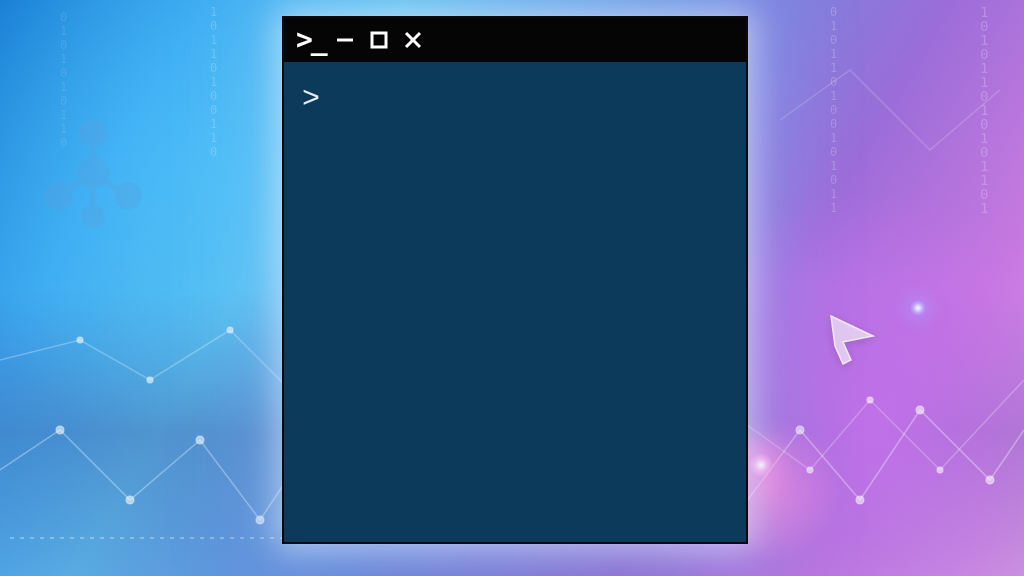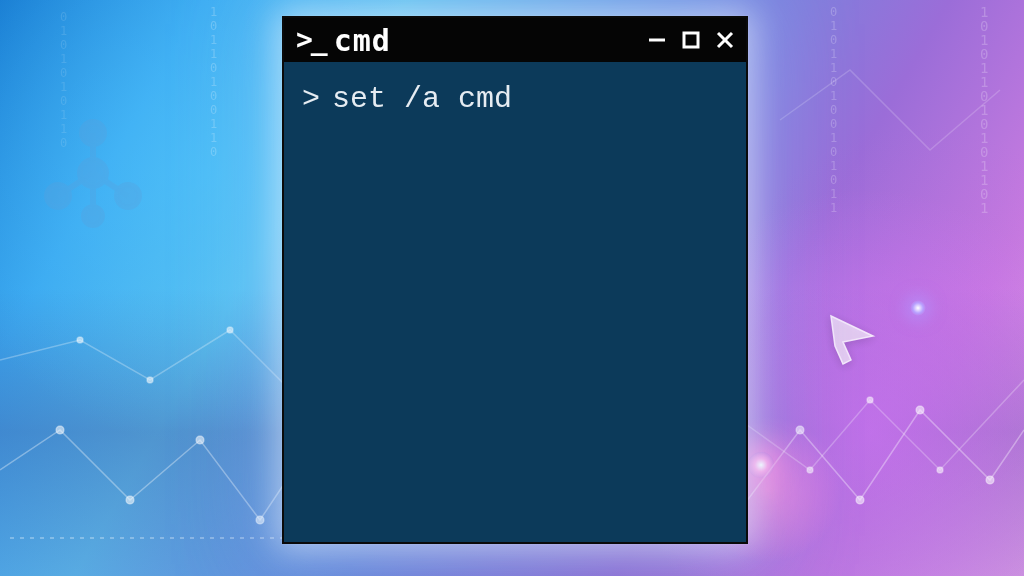--- a/index.html
+++ b/index.html
@@ -255,21 +255,20 @@
 <svg class="tri-cursor" width="55" height="55">
   <polygon points="6,6 48,26 18,32 26,50 18,54 10,36" fill="rgba(255,255,255,0.75)" stroke="rgba(255,255,255,0.95)" stroke-width="1.5"></polygon>
 </svg>
 
 <div class="orb orb1"></div>
 <div class="orb orb2"></div>
 
 <div class="terminal-window">
   <div class="titlebar">
     <span class="prompt-icon">&gt;_</span>
-    <span class="title">cmd</span>
     <div class="win-controls">
       <div class="win-btn" title="minimize">
         <svg width="20" height="20" viewBox="0 0 20 20">
           <line x1="2" y1="10" x2="18" y2="10" stroke="#fff" stroke-width="3"></line>
         </svg>
       </div>
       <div class="win-btn" title="maximize">
         <svg width="20" height="20" viewBox="0 0 20 20">
           <rect x="3" y="3" width="14" height="14" fill="none" stroke="#fff" stroke-width="3"></rect>
         </svg>
@@ -278,16 +277,15 @@
         <svg width="20" height="20" viewBox="0 0 20 20">
           <line x1="3" y1="3" x2="17" y2="17" stroke="#fff" stroke-width="3"></line>
           <line x1="17" y1="3" x2="3" y2="17" stroke="#fff" stroke-width="3"></line>
         </svg>
       </div>
     </div>
   </div>
   <div class="terminal-body">
     <div class="cmd-line">
       <span class="cmd-prompt">&gt;</span>
-      <span class="cmd-text">set /a cmd</span>
     </div>
   </div>
 </div>
 
 </body></html>

